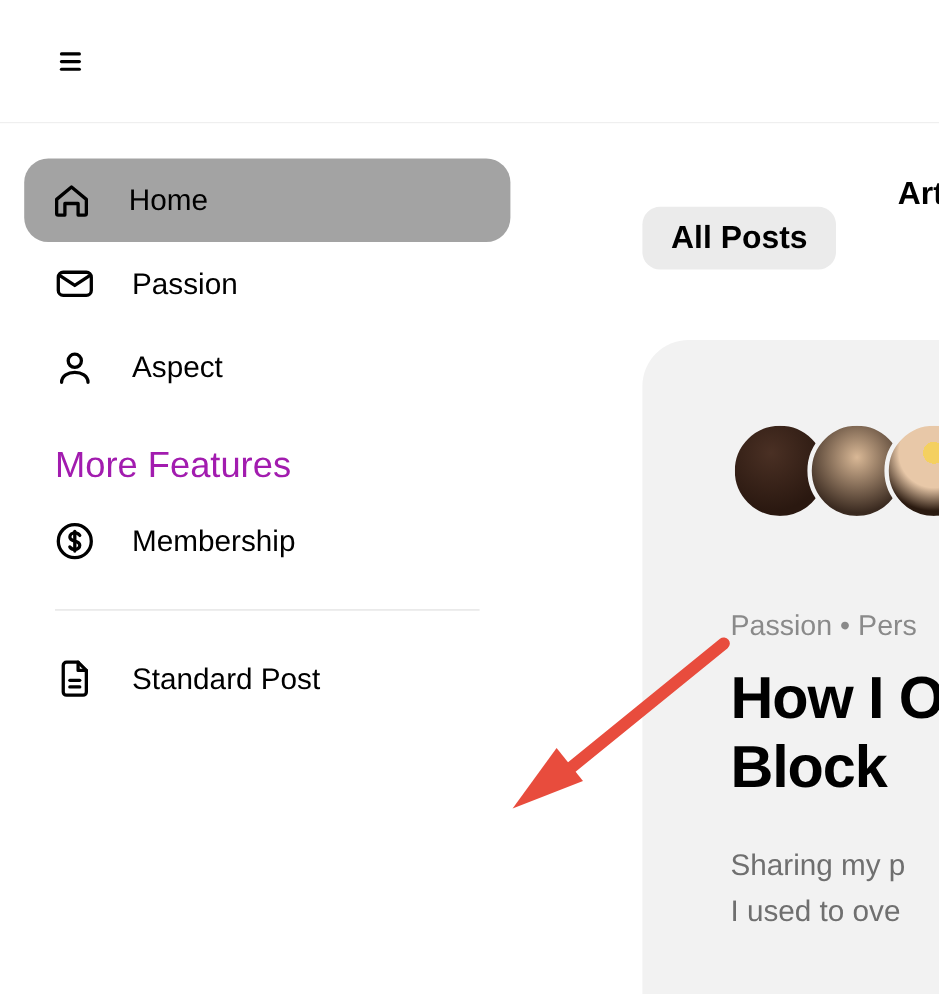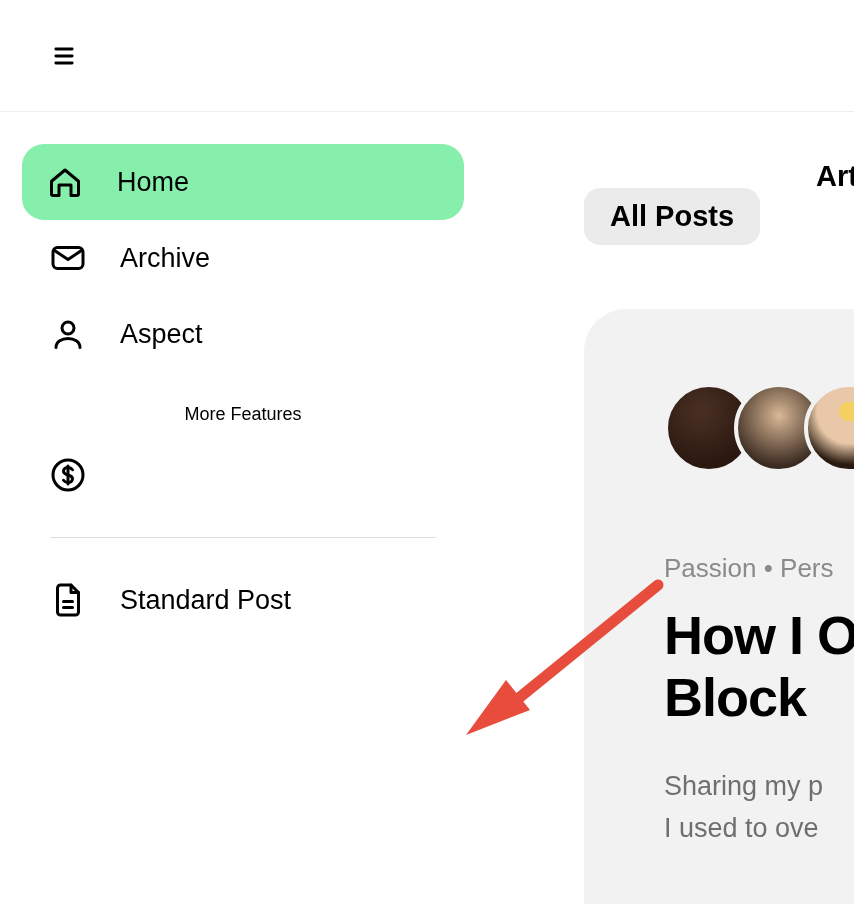--- a/index.html
+++ b/index.html
@@ -32,31 +32,30 @@
 .nav-item {
   display:flex;
   align-items:center;
   gap:34px;
   padding:20px 28px;
   border-radius:22px;
   cursor:pointer;
   font-size:27px;
   font-weight:500;
 }
-.nav-item.active { background:#86efac;padding-left:25px; }
+.nav-item.active { background:#a3a3a3;padding-left:25px; }
 .nav-item .icon-wrap {
   width:36px; height:36px;
   display:flex; align-items:center; justify-content:center;
 }
 .section-label {
-  font-size:18px;
+  font-size:33px;
   font-weight:500;
-  color:#000000;
+  color:#a21caf;
   padding:32px 28px 12px 28px;
-  text-align:center;
 }
 .divider {
   border:none;
   border-top:1px solid #ddd;
   margin:24px 28px;
 }
 
 .main {
   position:absolute;
   left:584px;
@@ -148,21 +147,21 @@
   </div>
 
 
   <div class="nav-item">
     <span class="icon-wrap">
       <svg width="36" height="36" viewBox="0 0 24 24" fill="none" stroke="#000" stroke-width="2" stroke-linejoin="round" stroke-linecap="round">
         <rect x="2" y="5" width="20" height="14" rx="3"></rect>
           <path d="m3 7 9 6 9-6"></path>
       </svg>
     </span>
-    <span>Archive</span>
+    <span>Passion</span>
   </div>
 
   <div class="nav-item">
     <span class="icon-wrap">
       <svg width="36" height="36" viewBox="0 0 24 24" fill="none" stroke="#000" stroke-width="2" stroke-linejoin="round" stroke-linecap="round">
         <circle cx="12" cy="8" r="4"></circle>
           <path d="M4 21c0-4 4-6 8-6s8 2 8 6"></path>
       </svg>
     </span>
     <span>Aspect</span>
@@ -171,20 +170,21 @@
   <div class="section-label">More Features</div>
 
   <div class="nav-item">
     <span class="icon-wrap">
       <svg width="36" height="36" viewBox="0 0 24 24" fill="none" stroke="#000" stroke-width="2" stroke-linejoin="round" stroke-linecap="round">
         <circle cx="12" cy="12" r="10"></circle>
           <path d="M15 8.5c-.7-1-2-1.5-3-1.5-1.7 0-3 1-3 2.5s1.3 2 3 2.5 3 1 3 2.5S13.7 17 12 17c-1 0-2.3-.5-3-1.5"></path>
           <path d="M12 6v12"></path>
       </svg>
     </span>
+    <span>Membership</span>
   </div>
 
 
   <hr class="divider">
 
   <div class="nav-item">
     <span class="icon-wrap">
       <svg width="36" height="36" viewBox="0 0 24 24" fill="none" stroke="#000" stroke-width="2" stroke-linejoin="round" stroke-linecap="round">
         <path d="M14 2H7a2 2 0 0 0-2 2v16a2 2 0 0 0 2 2h10a2 2 0 0 0 2-2V7z"></path>
           <path d="M14 2v5h5"></path>

